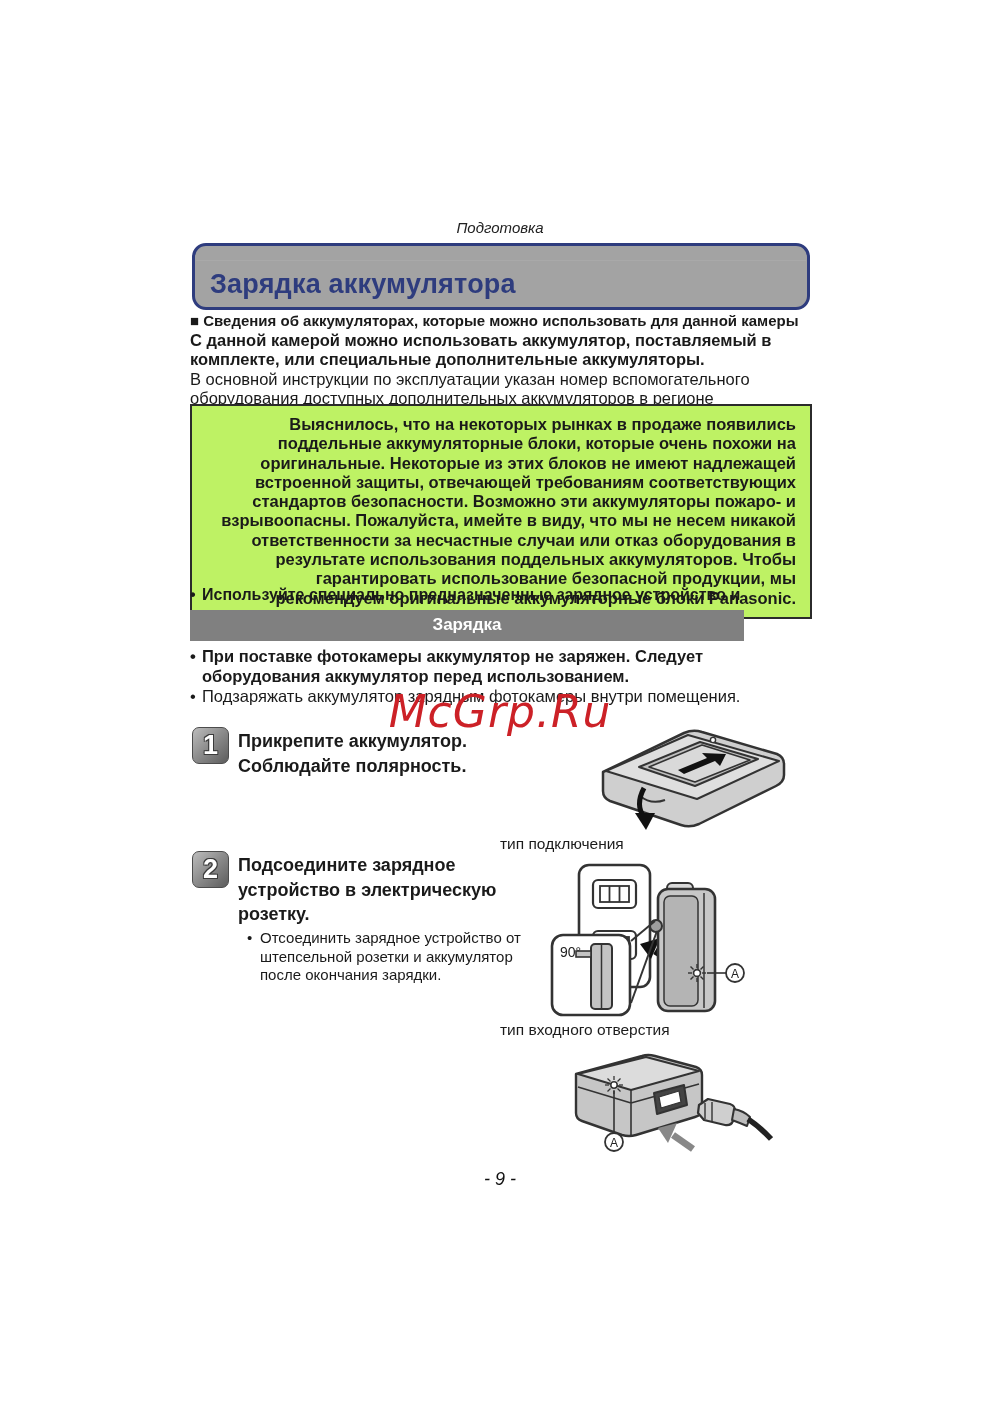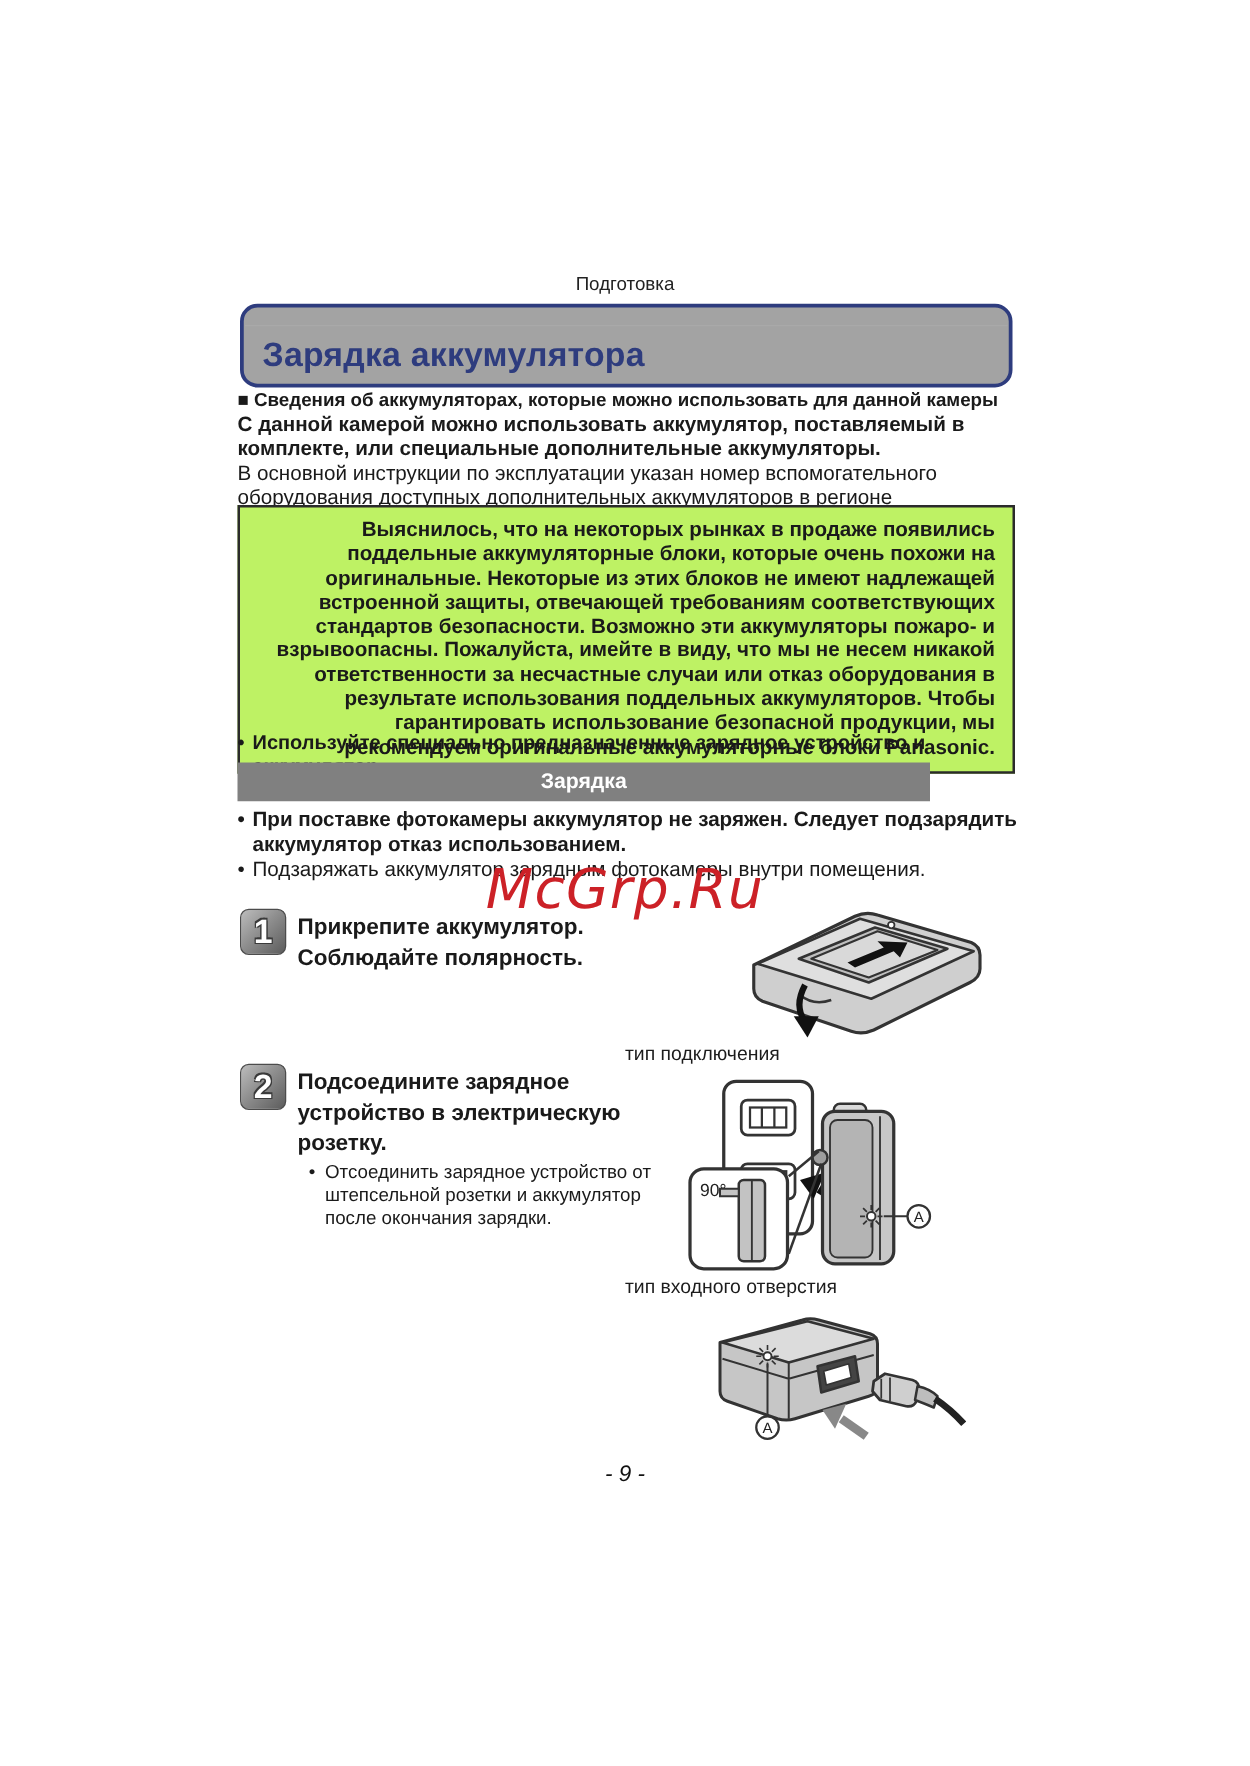--- a/index.html
+++ b/index.html
@@ -7,21 +7,21 @@
     --bar_gray:#808080;
     --watermark_red:#cc2127;
     --ink:#1a1a1a;
   }
   *{margin:0;padding:0;box-sizing:border-box;}
   html,body{background:#fff;}
   body{font-family:"Liberation Sans",sans-serif;color:var(--ink);}
   .page{position:relative;width:1000px;height:1413px;background:#fff;overflow:hidden;}
 
   .page-header{position:absolute;top:219px;left:0;right:0;text-align:center;
-    font-size:15px;color:#222;}
+    font-style:italic;font-size:15px;color:#222;}
 
   .title-box{position:absolute;left:192px;top:243px;width:618px;height:67px;
     border:3.5px solid var(--navy);border-radius:14px;background:#a3a3a3;}
   .title-box .divider{position:absolute;top:14px;left:1px;right:1px;height:0;
     border-top:1.5px solid #a9a9a9;}
   .title-box .title{position:absolute;left:15px;bottom:7px;font-size:27px;
     font-weight:bold;color:var(--navy);letter-spacing:.2px;}
 
   .info{position:absolute;left:190px;top:311px;width:628px;font-size:16.5px;line-height:19.5px;}
   .info .heading{font-weight:bold;font-size:15px;white-space:nowrap;}
@@ -105,21 +105,21 @@
     <span>Используйте специально предназначенные зарядное устройство и аккумулятор.</span>
   </div>
 
   <div class="charging-bar">
     <span>Зарядка</span>
   </div>
 
   <div class="bullets">
     <div class="row b">
       <span class="marker">•</span>
-      <span>При поставке фотокамеры аккумулятор не заряжен. Следует подзарядить аккумулятор отказ использованием.</span>
+      <span>При поставке фотокамеры аккумулятор не заряжен. Следует оборудования аккумулятор перед использованием.</span>
     </div>
     <div class="row">
       <span class="marker">•</span>
       <span>Подзаряжать аккумулятор зарядным фотокамеры внутри помещения.</span>
     </div>
   </div>
 
   <div class="watermark">McGrp.Ru</div>
 
   <div class="step-badge" id="step1-badge">

